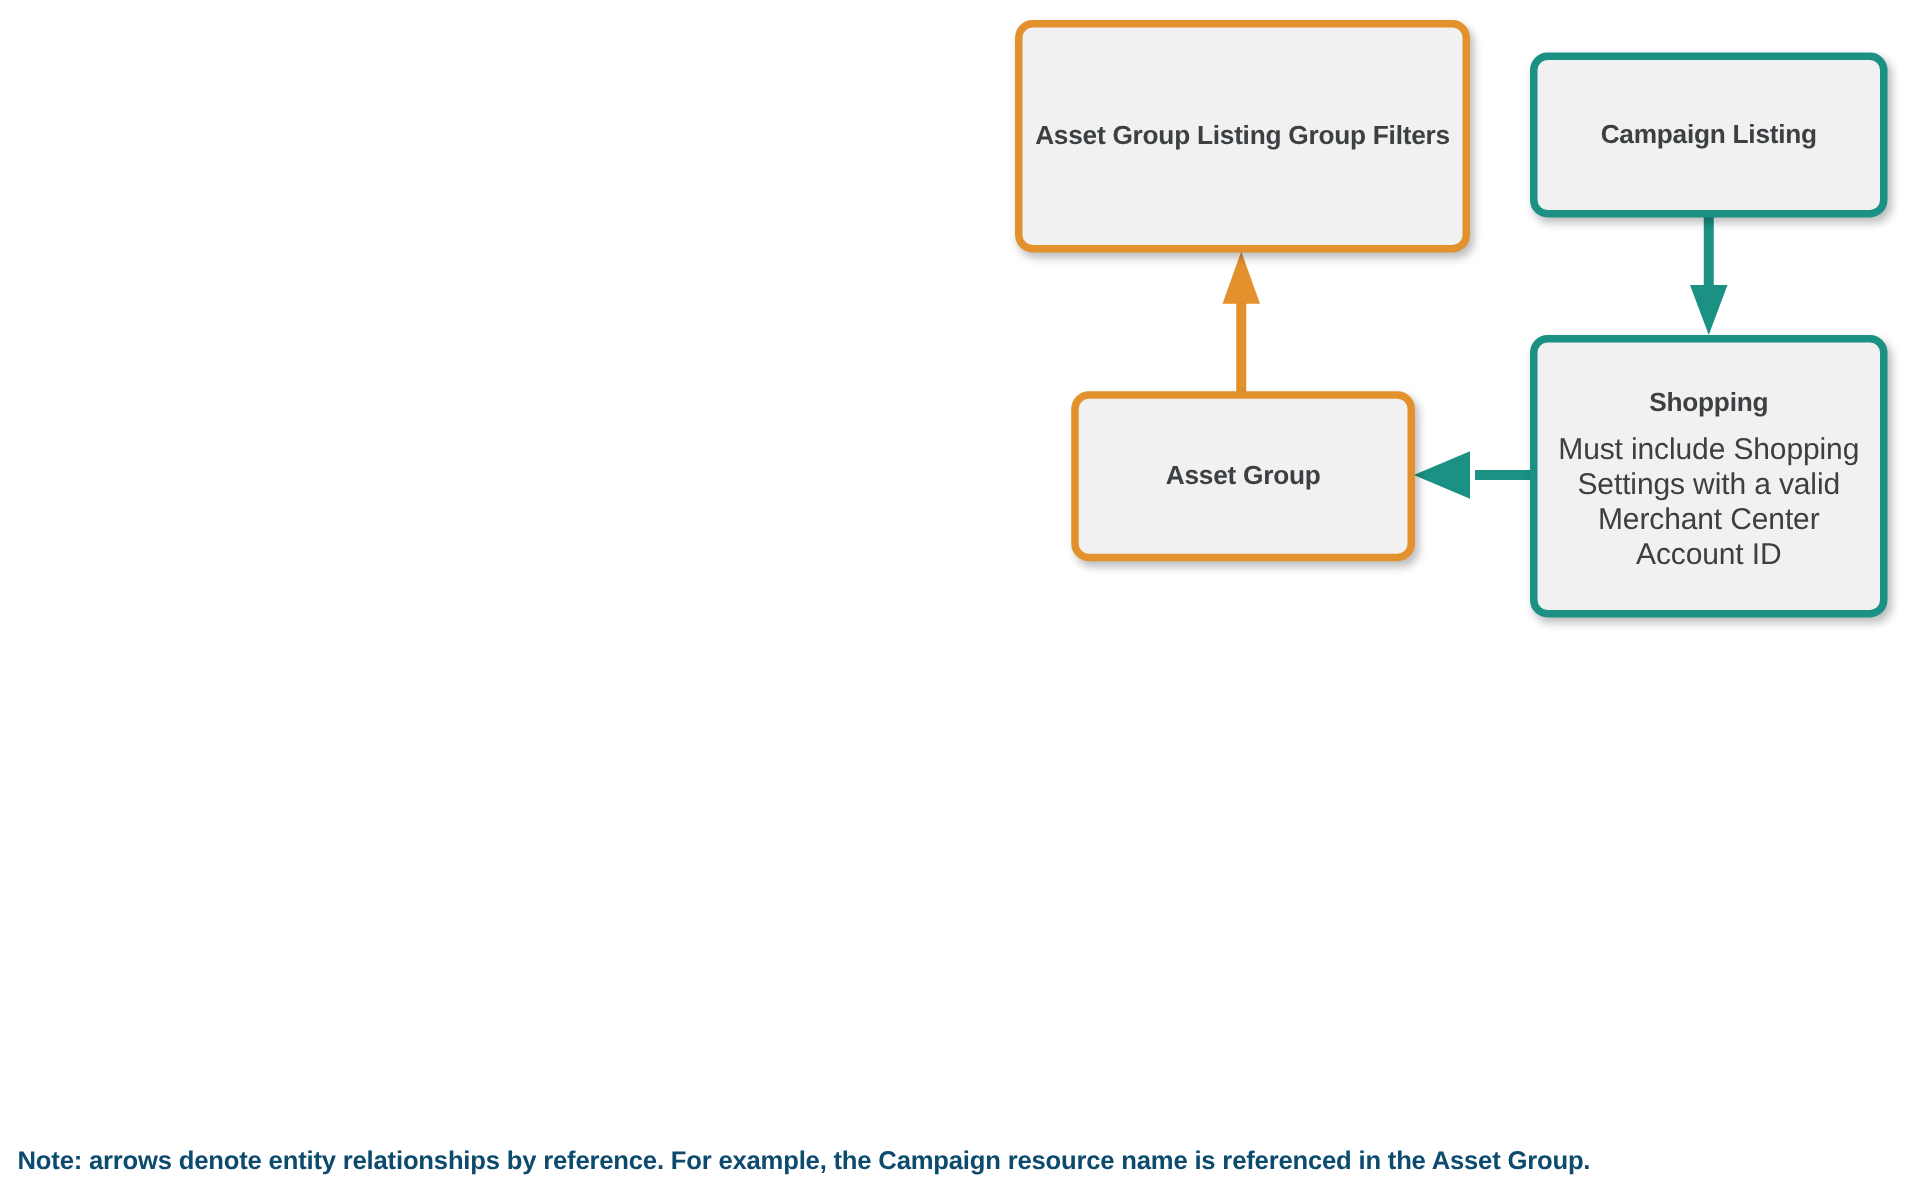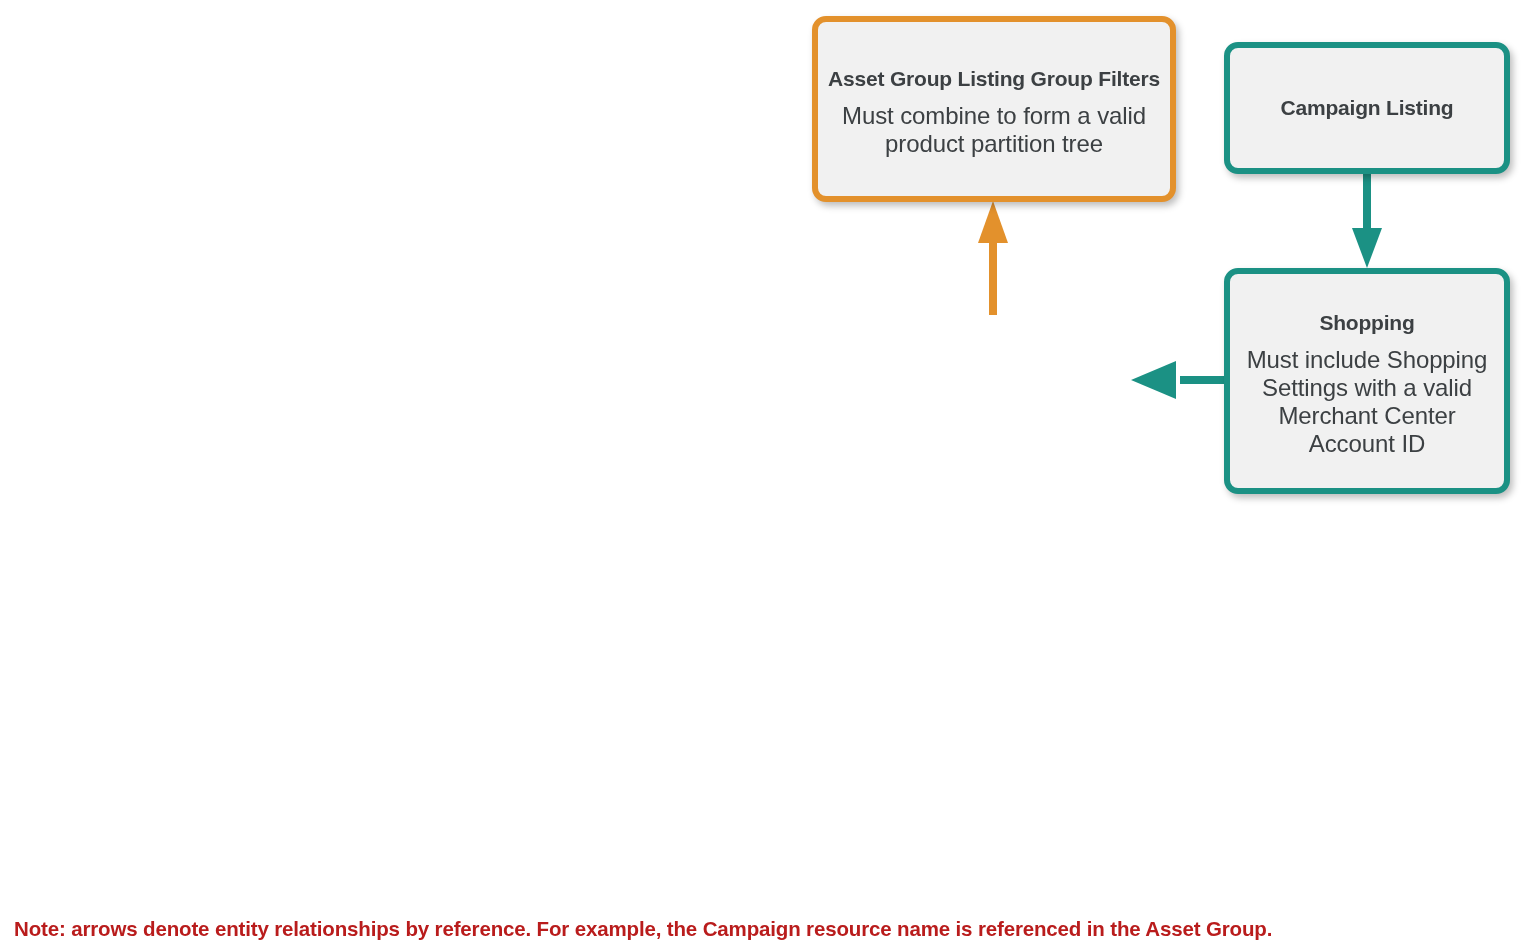--- a/index.html
+++ b/index.html
@@ -75,21 +75,21 @@
   }
 
   
   #note {
     position: absolute;
     left: 14px;
     top: 916px;
     font-size: 20.5px;
     line-height: 26px;
     font-weight: bold;
-    color: #b91c1c;
+    color: #0c4a6e;
     letter-spacing: -0.15px;
     white-space: nowrap;
   }
 </style>
 </head>
 <body>
 
 <div id="canvas">
 
   <svg id="edges" viewBox="0 0 1538 948" width="1538" height="948" xmlns="http://www.w3.org/2000/svg">
@@ -105,28 +105,30 @@
     </g>
 
     <g>
       <line x1="1226" y1="380" x2="1180" y2="380" stroke="#1b9184" stroke-width="8"></line>
       <polygon points="1131,380 1176,361 1176,399" fill="#1b9184"></polygon>
     </g>
   </svg>
 
   <div class="node orange" id="node-aglgf">
     <div class="node-title">Asset Group Listing Group Filters</div>
-    <div class="node-sub">Must combine to form a valid product partition tree</div>
   </div>
 
   <div class="node teal" id="node-budget">
     <div class="node-title">Campaign Listing</div>
   </div>
 
   <div class="node teal" id="node-campaign">
     <div class="node-title">Shopping</div>
     <div class="node-sub">Must include Shopping Settings with a valid Merchant Center Account ID</div>
   </div>
 
+  <div class="node orange" id="node-assetgroup">
+    <div class="node-title">Asset Group</div>
+  </div>
 
   <div id="note">Note: arrows denote entity relationships by reference. For example, the Campaign resource name is referenced in the Asset Group.</div>
 
 </div>
 
 </body></html>

